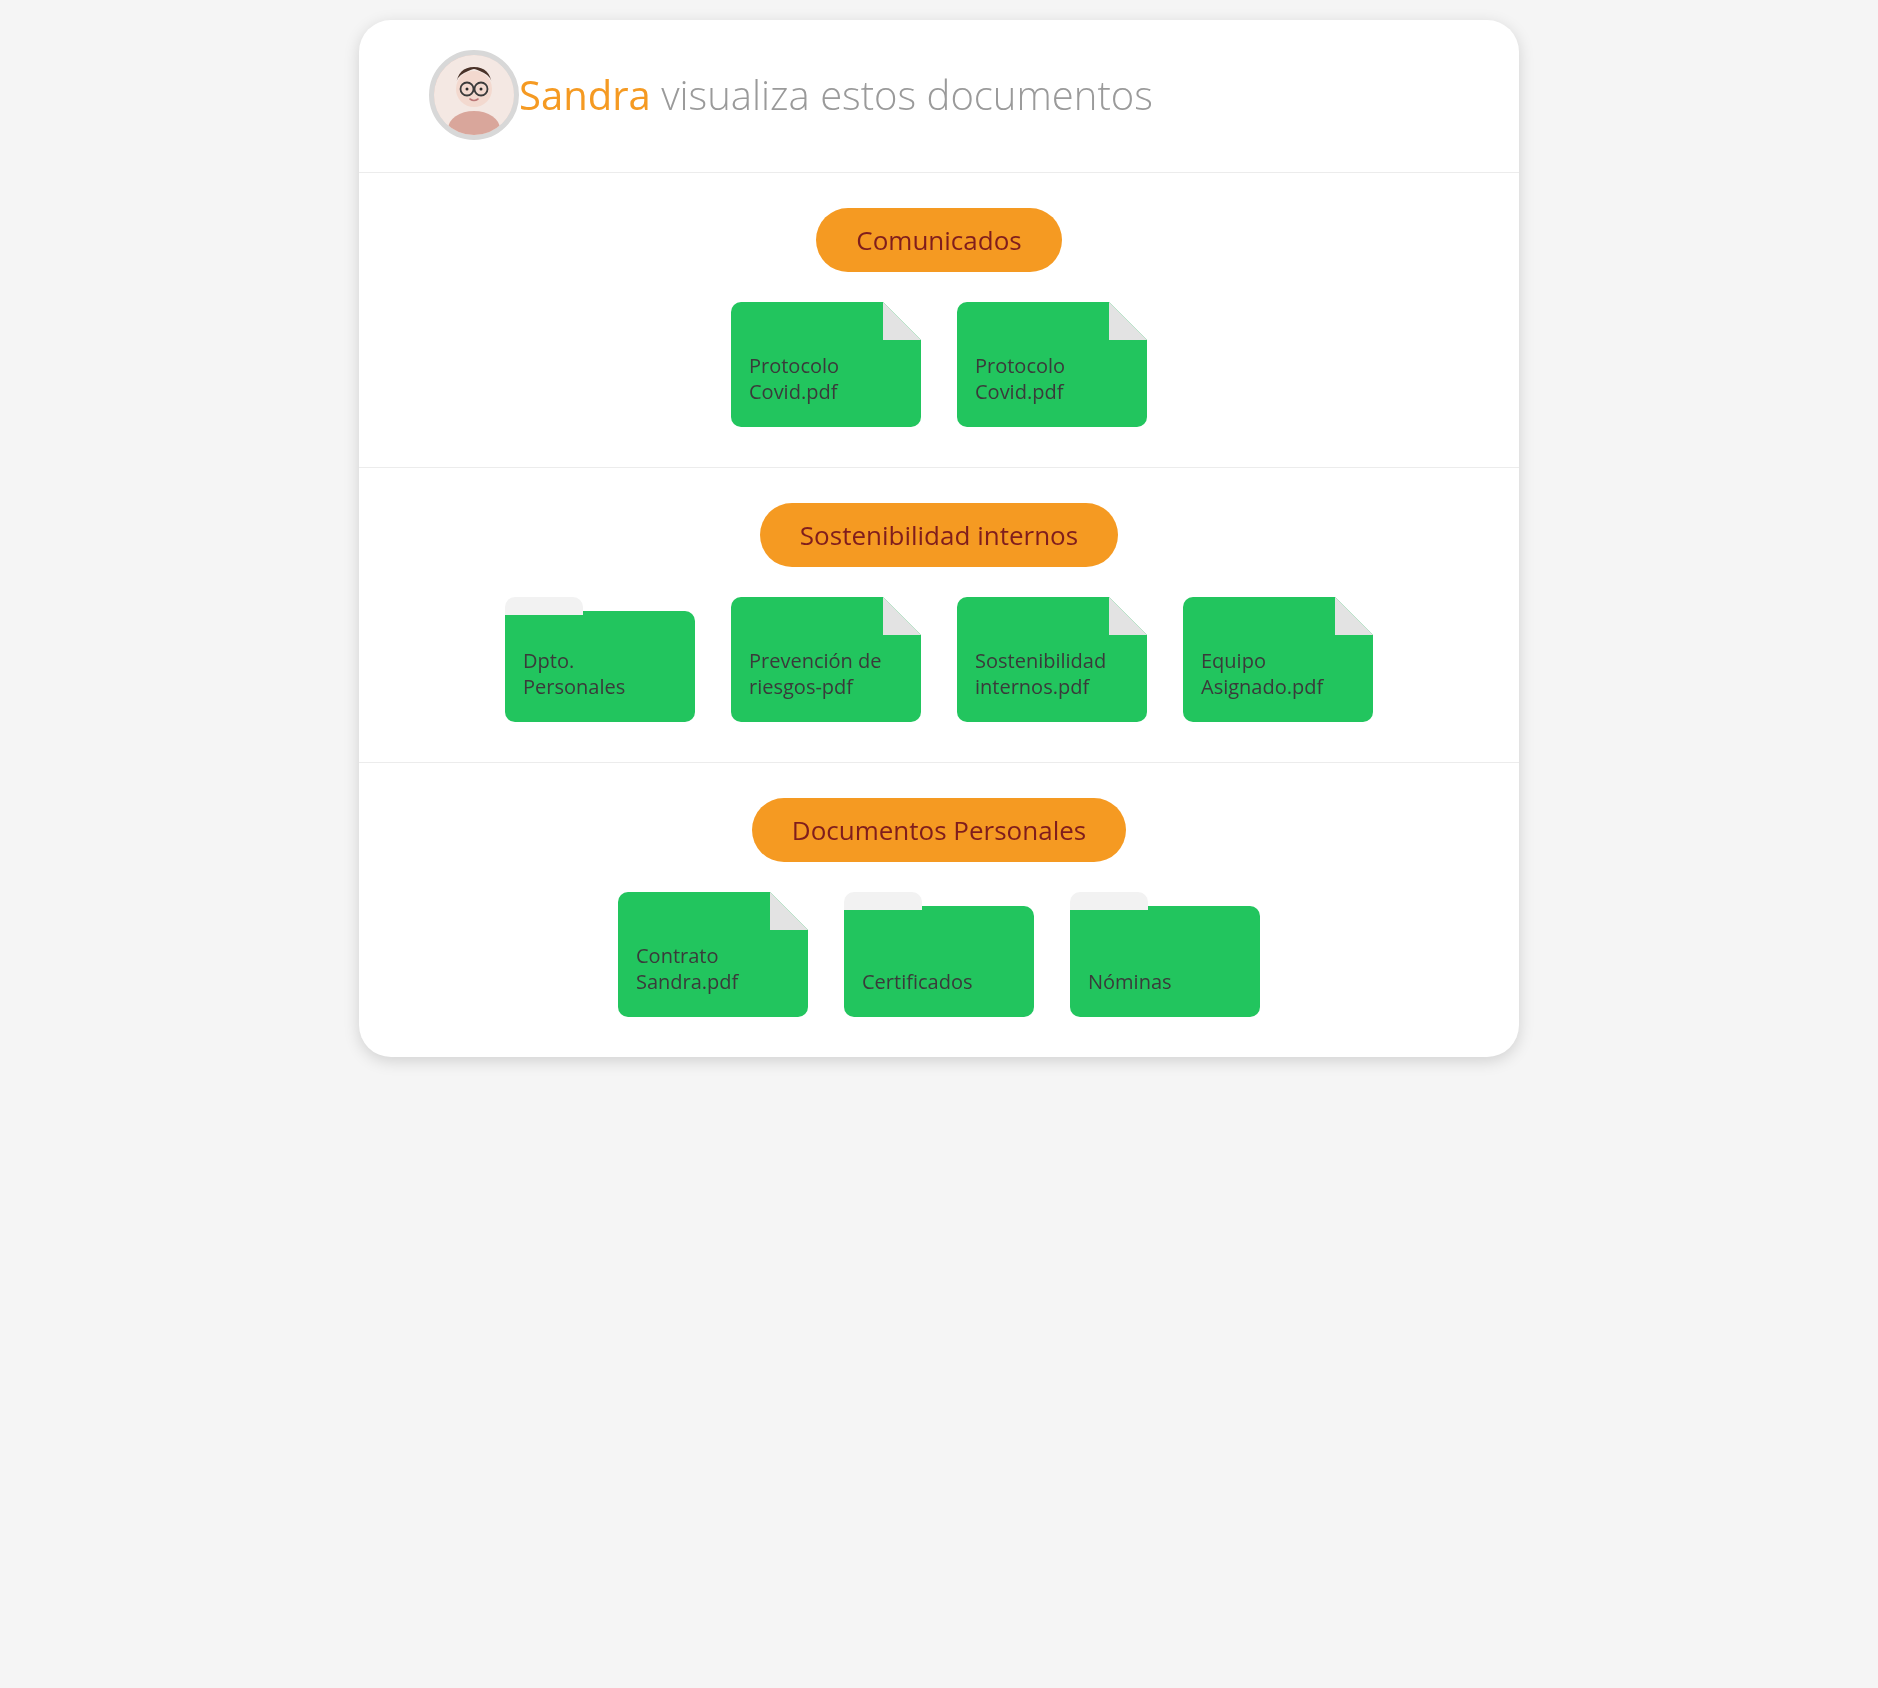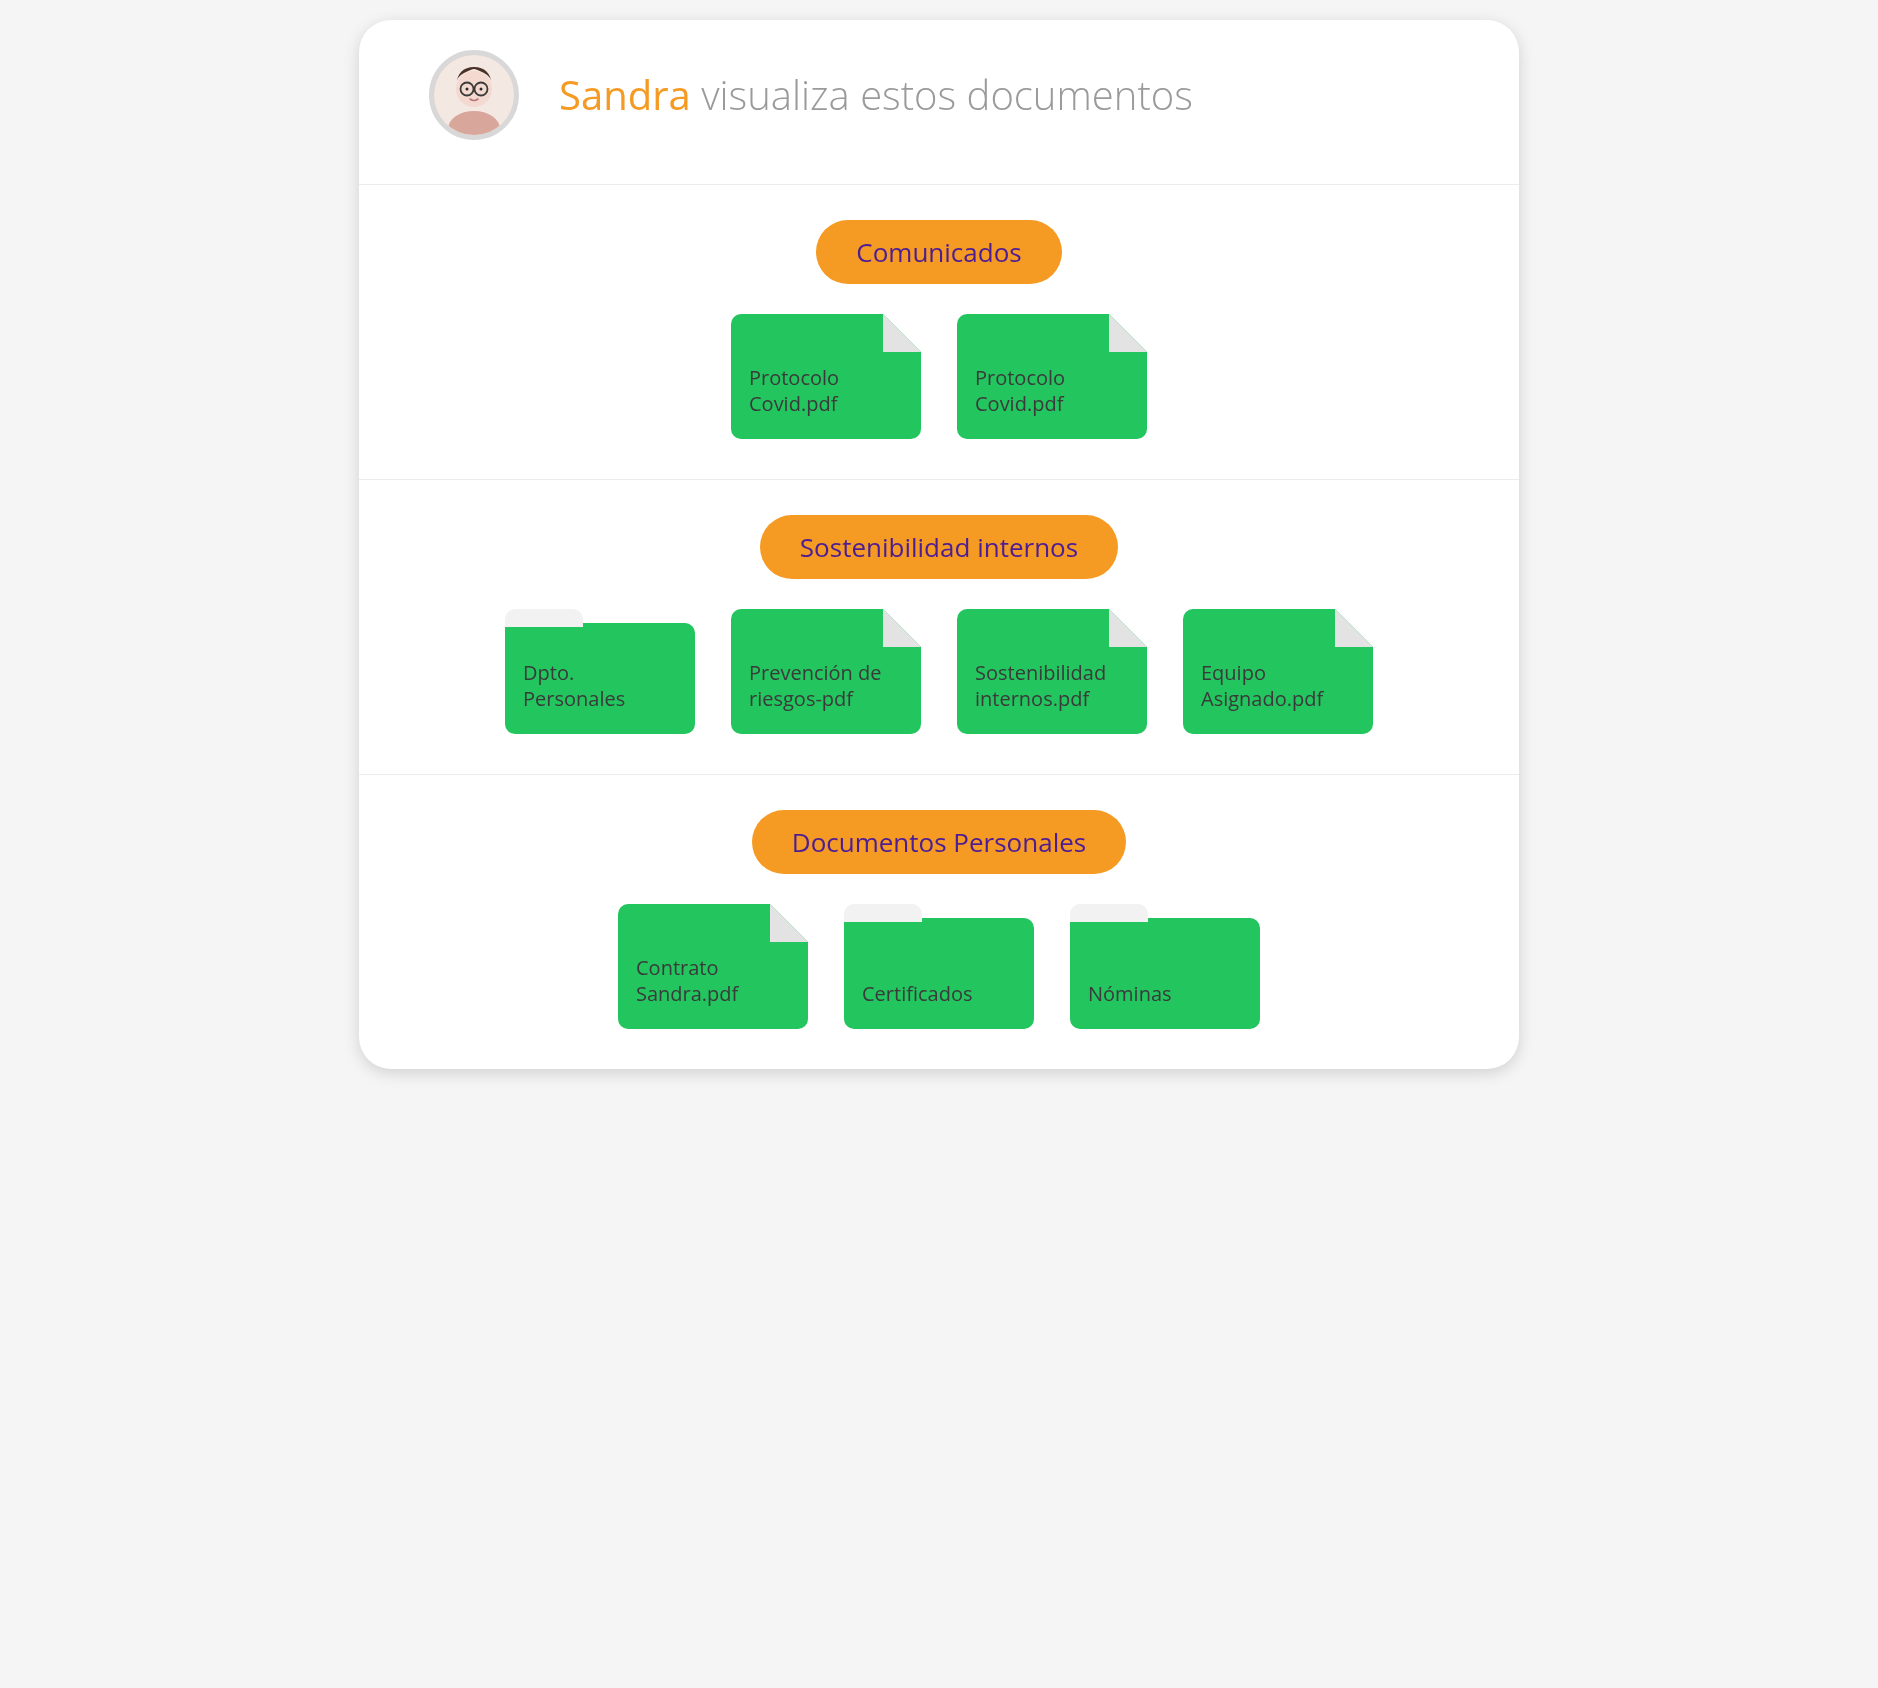--- a/index.html
+++ b/index.html
@@ -18,22 +18,21 @@
     .card {
       width: 1160px;
       background: #ffffff;
       border-radius: 32px;
       box-shadow: 0 4px 16px rgba(0,0,0,0.15);
       overflow: hidden;
     }
     .header {
       display: flex;
       align-items: center;
-      gap: 40px;
-      padding: 30px 70px 44px 70px;
+      padding: 30px 70px 32px 70px;
       border-bottom: 1px solid #ececec;
     }
     .avatar {
       width: 90px;
       height: 90px;
       border-radius: 50%;
       border: 5px solid #d8d8d8;
       background: linear-gradient(135deg, #e8c8c0 0%, #f5e6e0 50%, #e8d5d0 100%);
       position: relative;
       flex-shrink: 0;
@@ -60,21 +59,21 @@
       flex-direction: column;
       align-items: center;
     }
     .section:last-child {
       border-bottom: none;
       align-items: center;
     }
     .pill {
       display: inline-block;
       background: #f59a22;
-      color: #4c1d95;
+      color: #7f1d1d;
       font-size: 26px;
       font-weight: 400;
       padding: 14px 40px;
       border-radius: 999px;
       margin-bottom: 30px;
     }
     .items {
       display: flex;
       gap: 36px;
       justify-content: center;

